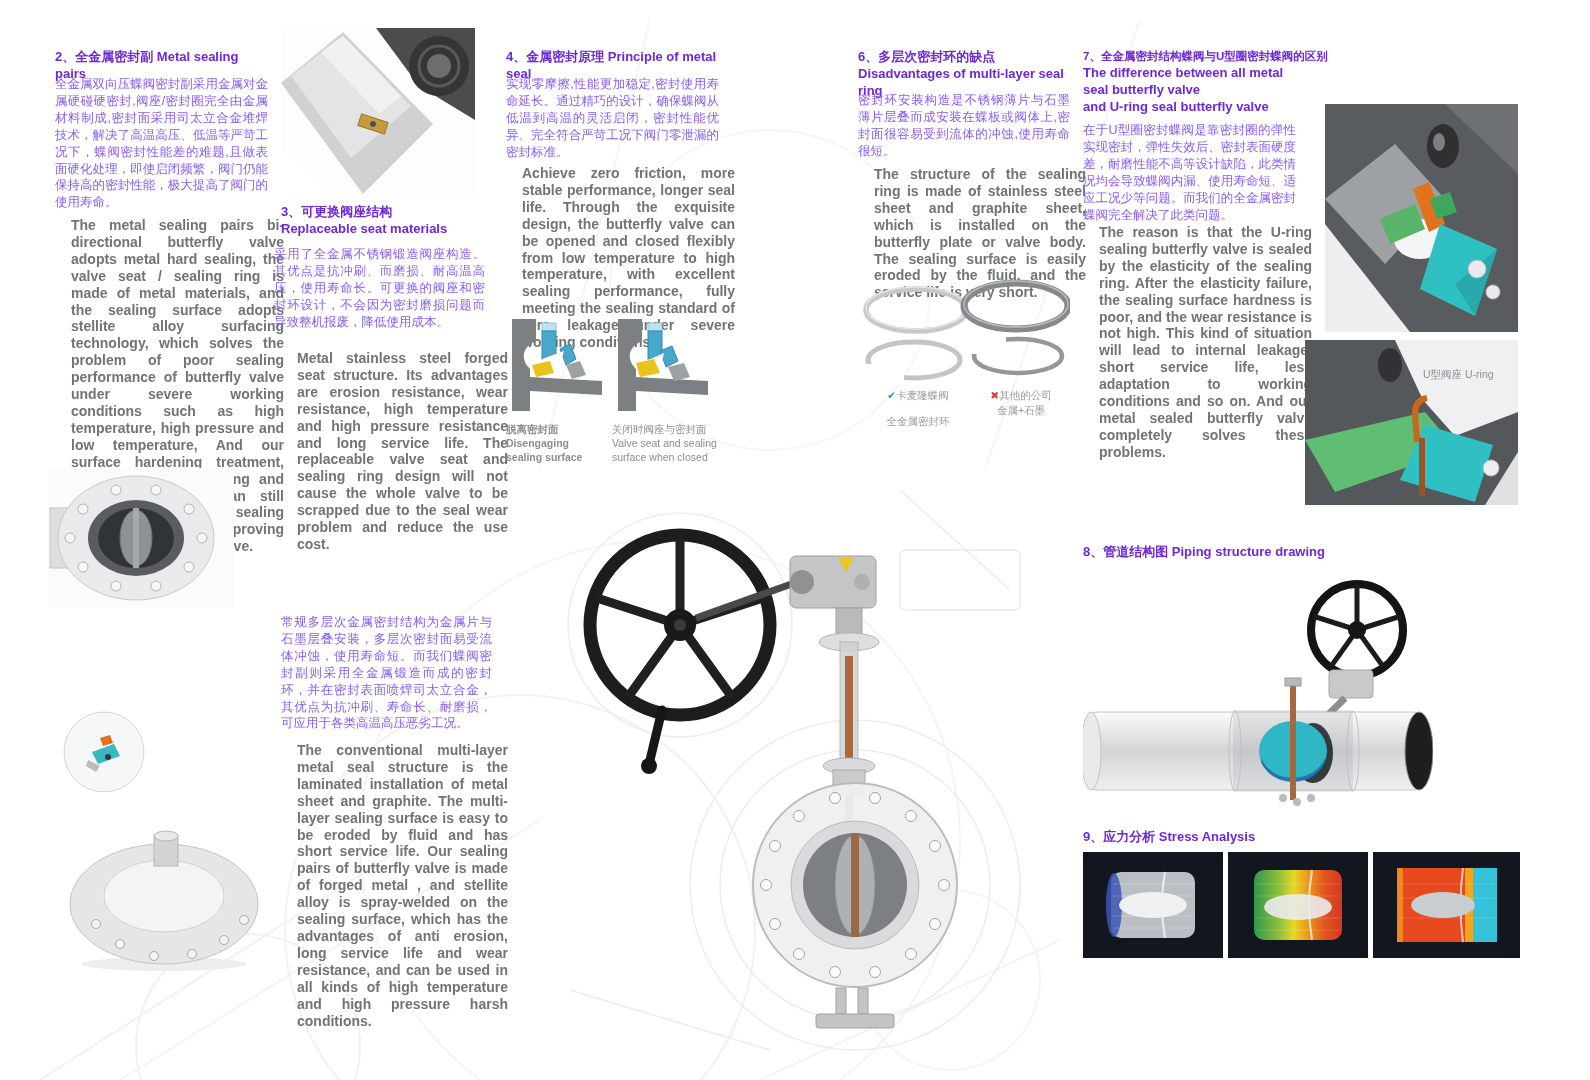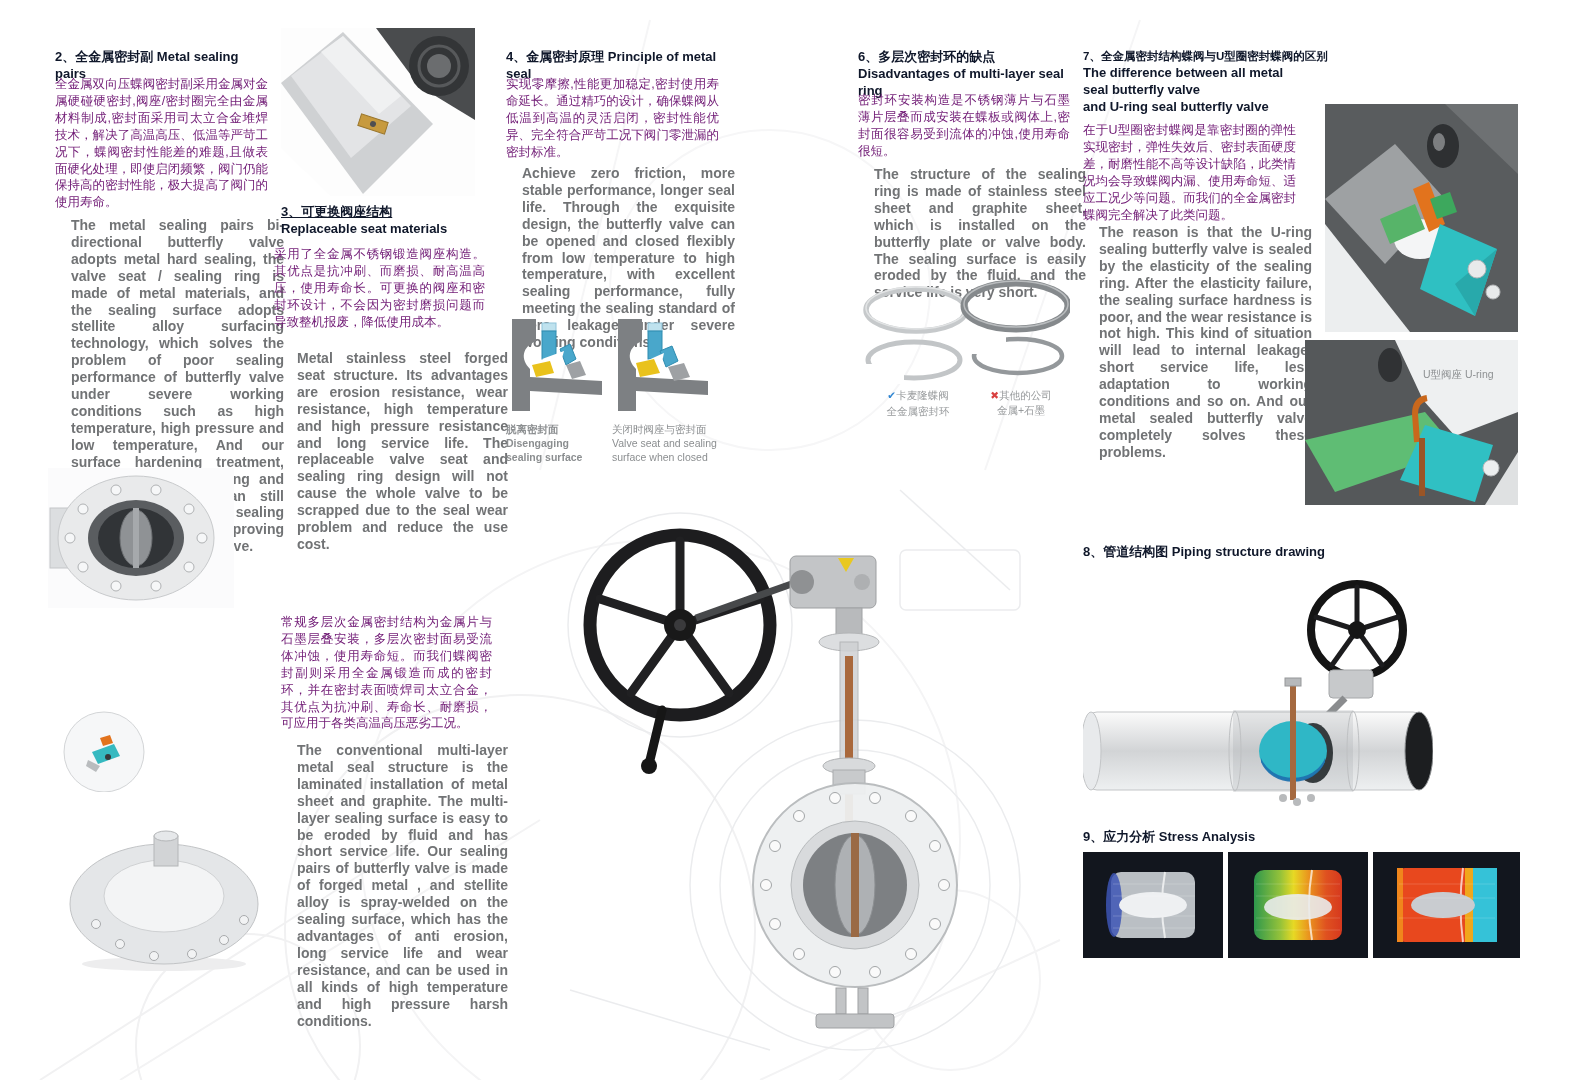--- a/index.html
+++ b/index.html
@@ -1,20 +1,20 @@
 <!DOCTYPE html>
 <html><head>
 <meta charset="utf-8">
 <style>
   html,body{margin:0;padding:0;background:#ffffff;}
   .page{position:relative;width:1590px;height:1080px;background:#ffffff;overflow:hidden;
         font-family:"Liberation Sans","DejaVu Sans",sans-serif;}
   .abs{position:absolute;}
-  .sec-title{color:#0f172a;font-weight:bold;font-size:13px;line-height:17px;margin:0;}
-  .zh{color:#701a75;font-size:12.5px;line-height:16.9px;text-align:justify;margin:0;}
+  .sec-title{color:#6d28d9;font-weight:bold;font-size:13px;line-height:17px;margin:0;}
+  .zh{color:#8b5cf6;font-size:12.5px;line-height:16.9px;text-align:justify;margin:0;}
   .en{color:#717375;font-size:14px;line-height:16.9px;text-align:justify;margin:16px;font-weight:bold;}
   .cap{color:#8b8e90;font-size:10.5px;line-height:14px;margin:0;}
   .cmp{font-size:10.5px;line-height:15px;color:#96999b;text-align:center;margin:0;}
   .cmp .mk-good{color:#2f86d2;font-weight:bold;}
   .cmp .mk-bad{color:#d94040;font-weight:bold;}
   .uring-lab{color:#8d9092;font-size:10.5px;white-space:nowrap;}
   svg{display:block;}
 </style>
 </head>
 <body>
@@ -97,21 +97,21 @@
     <polygon points="10,48 62,8 130,78 70,130" fill="#e3e4e6"></polygon>
     <polygon points="40,24 62,8 120,68 98,86" fill="#f0f1f2"></polygon>
     <g transform="rotate(18 92 96)">
       <rect x="78" y="90" width="28" height="12" fill="#c79a3e" stroke="#9a762c"></rect>
       <circle cx="92" cy="96" r="3" fill="#4f4f51"></circle>
     </g>
     <polygon points="0,120 50,168 0,168" fill="#ffffff"></polygon>
   </svg>
 
   <div class="abs" style="left:281px;top:203px;width:211px;">
-    <h3 class="sec-title" style="margin:0;text-decoration:underline;">3、可更换阀座结构</h3>
+    <h3 class="sec-title" style="margin:0;">3、可更换阀座结构</h3>
     <h3 class="sec-title" style="margin:0;">Replaceable seat materials</h3>
   </div>
   <p class="abs zh" style="left:274px;top:246px;width:211px;">采用了全金属不锈钢锻造阀座构造。其优点是抗冲刷、而磨损、耐高温高压，使用寿命长。可更换的阀座和密封环设计，不会因为密封磨损问题而导致整机报废，降低使用成本。</p>
   <p class="abs en" style="left:281px;top:334px;width:211px;">Metal stainless steel forged seat structure. Its advantages are erosion resistance, wear resistance, high temperature and high pressure resistance and long service life. The replaceable valve seat and sealing ring design will not cause the whole valve to be scrapped due to the seal wear problem and reduce the use cost.</p>
 
   <p class="abs zh" style="left:281px;top:614px;width:211px;">常规多层次金属密封结构为金属片与石墨层叠安装，多层次密封面易受流体冲蚀，使用寿命短。而我们蝶阀密封副则采用全金属锻造而成的密封环，并在密封表面喷焊司太立合金，其优点为抗冲刷、寿命长、耐磨损，可应用于各类高温高压恶劣工况。</p>
   <p class="abs en" style="left:281px;top:726px;width:211px;">The conventional multi-layer metal seal structure is the laminated installation of metal sheet and graphite. The multi-layer sealing surface is easy to be eroded by fluid and has short service life. Our sealing pairs of butterfly valve is made of forged metal , and stellite alloy is spray-welded on the sealing surface, which has the advantages of anti erosion, long service life and wear resistance, and can be used in all kinds of high temperature and high pressure harsh conditions.</p>
 
   <h3 class="abs sec-title" style="left:506px;top:48px;width:215px;">4、金属密封原理  Principle of metal seal</h3>
   <p class="abs zh" style="left:506px;top:76px;width:213px;">实现零摩擦,性能更加稳定,密封使用寿命延长。通过精巧的设计，确保蝶阀从低温到高温的灵活启闭，密封性能优异、完全符合严苛工况下阀门零泄漏的密封标准。</p>
@@ -234,21 +234,21 @@
     <ellipse cx="160" cy="34" rx="52" ry="23" fill="none" stroke="#85898c" stroke-width="7"></ellipse>
     <ellipse cx="160" cy="32" rx="52" ry="23" fill="none" stroke="#b9bcbe" stroke-width="1.5"></ellipse>
     <ellipse cx="58" cy="88" rx="46" ry="18" fill="none" stroke="#c2c5c7" stroke-width="5"></ellipse>
     <rect x="6" y="92" width="42" height="22" fill="#ffffff"></rect>
     <ellipse cx="162" cy="84" rx="44" ry="17" fill="none" stroke="#94989b" stroke-width="4.5"></ellipse>
     <rect x="114" y="62" width="36" height="20" fill="#ffffff"></rect>
   </svg>
 
   <div class="abs cmp" style="left:868px;top:388px;width:100px;">
     <p class="cmp" style="margin:0;"><span class="mk-good">✔</span><span>卡麦隆蝶阀</span></p>
-    <p class="cmp" style="margin:1px;">全金属密封环</p>
+    <p class="cmp" style="margin:11px;">全金属密封环</p>
   </div>
   <div class="abs cmp" style="left:978px;top:388px;width:86px;">
     <p class="cmp" style="margin:0;"><span class="mk-bad">✖</span><span>其他的公司</span></p>
     <p class="cmp" style="margin:0;">金属+石墨</p>
   </div>
 
   <h3 class="abs sec-title" style="left:1083px;top:48px;width:300px;white-space:nowrap;font-size:11.5px;">7、全金属密封结构蝶阀与U型圈密封蝶阀的区别</h3>
   <div class="abs" style="left:1083px;top:64px;width:214px;">
     <h3 class="sec-title" style="margin:0;">The difference between all metal</h3>
     <h3 class="sec-title" style="margin:0;">seal butterfly valve</h3>

